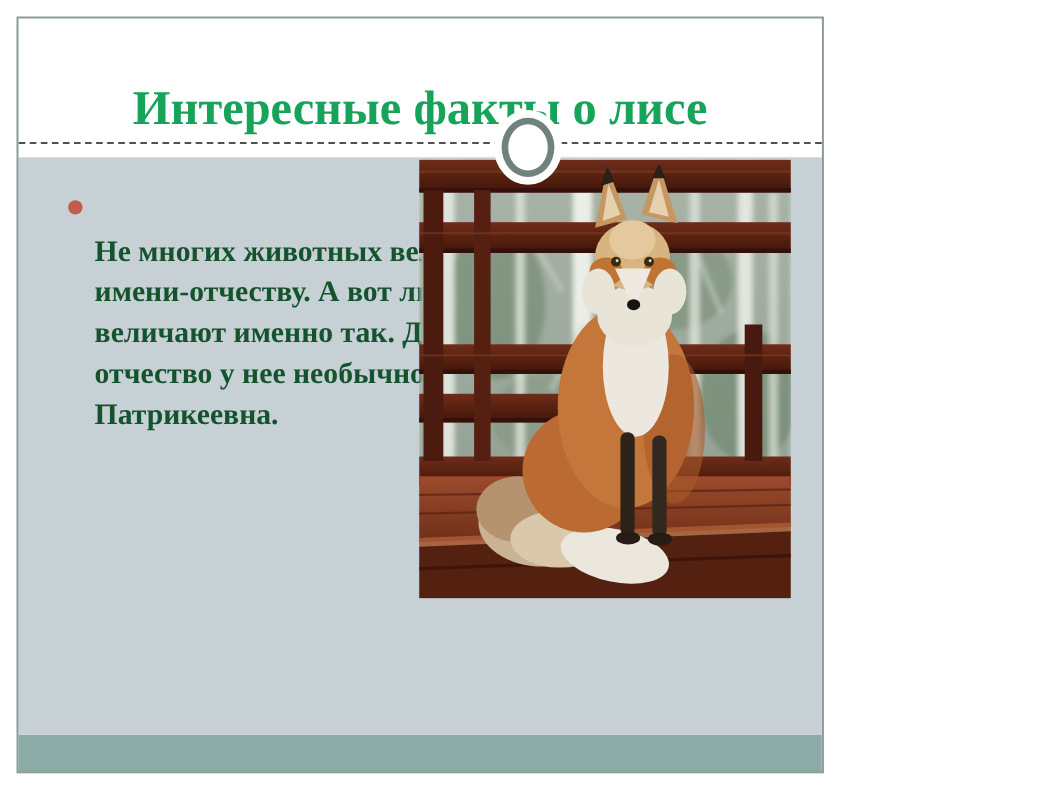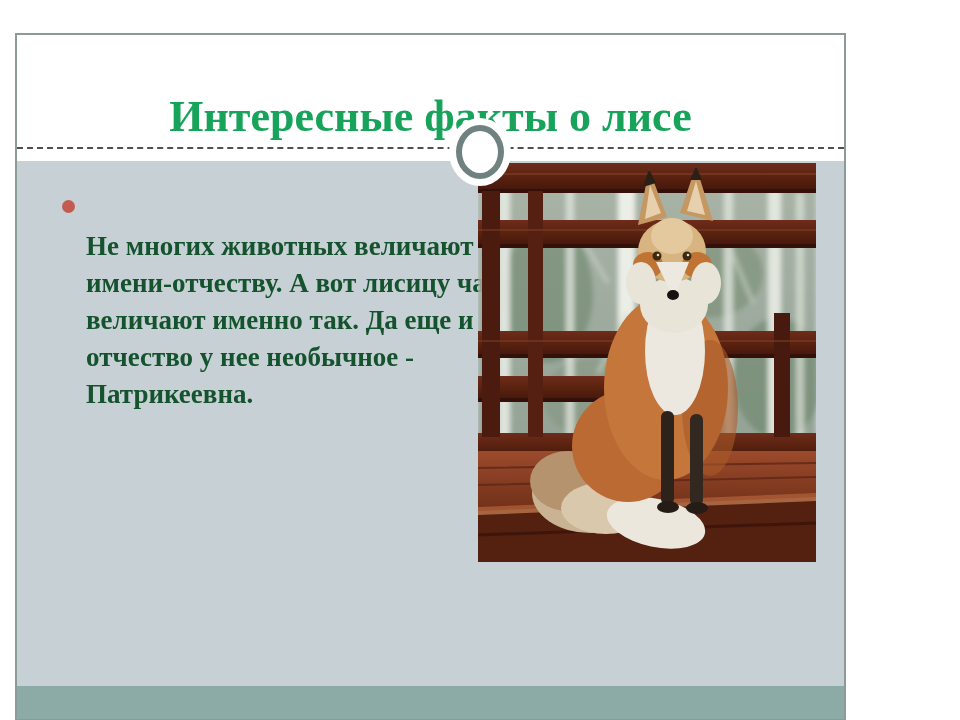--- a/index.html
+++ b/index.html
@@ -2,23 +2,23 @@
 <html lang="ru"><head>
 <meta charset="utf-8">
 <style>
   html,body{margin:0;padding:0;}
   body{
     width:960px;height:720px;background:#ffffff;
     font-family:"Liberation Serif","DejaVu Serif",serif;
     position:relative;overflow:hidden;
   }
   .slide{
-    position:absolute;left:15px;top:15px;width:831px;height:688px;
+    position:absolute;left:15px;top:15px;width:734px;height:688px;
     border:2px solid #8b9b97;box-sizing:border-box;
-    background:#ffffff;display:flex;flex-direction:column;margin-top:18px;
+    background:#ffffff;display:flex;flex-direction:column;
   }
   .title-area{
     height:112px;flex:0 0 auto;background:#ffffff;
     border-bottom:2px dashed #4f514f;
     display:flex;align-items:flex-end;justify-content:center;
   }
   .slide-title{
     margin:0 0 6px 0;font-size:44px;line-height:1.1;font-weight:bold;
     color:#17a35a;letter-spacing:0px;white-space:nowrap;
   }

